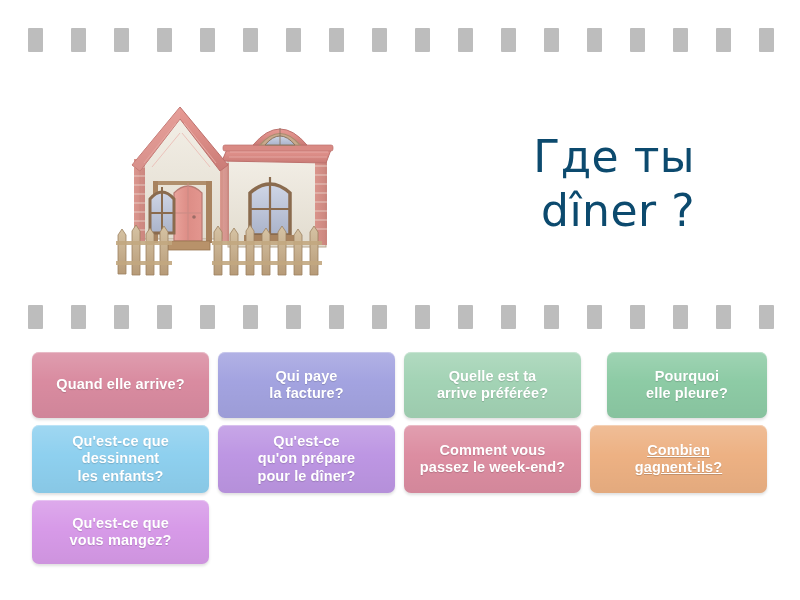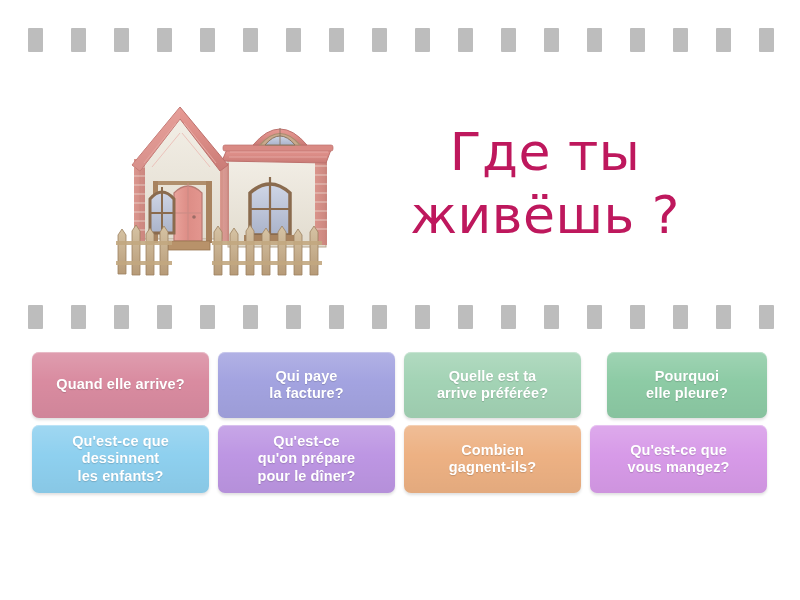--- a/index.html
+++ b/index.html
@@ -60,24 +60,24 @@
     display: flex;
     align-items: center;
     justify-content: center;
     flex: 0 0 auto;
     margin-right: 40px;
   }
 
   #prompt-text {
     flex: 0 0 auto;
     width: 300px;
-    text-align: center;
-    font-size: 52px;
+    text-align: right;
+    font-size: 44px;
     line-height: 1.22;
-    color: #be185d;
+    color: #0c4a6e;
     font-weight: 400;
     letter-spacing: 0.5px;
     font-family: "DejaVu Sans", sans-serif;
   }
 
   
   #tiles {
     position: absolute;
     top: 352px;
     left: 32px;
@@ -274,21 +274,21 @@
             <path d="M200 186 L200 143 L204 137 L208 143 L208 186 Z"></path>
           </g>
           <rect x="102" y="152" width="110" height="4" fill="#c2a77f" opacity="0.9"></rect>
           <rect x="102" y="172" width="110" height="4" fill="#c2a77f" opacity="0.9"></rect>
         </g>
       </svg>
     </div>
 
     <div id="prompt-text">
       <div>Где ты</div>
-      <div>живёшь ?</div>
+      <div>dîner ?</div>
     </div>
 
   </div>
 
   <div class="perf-row middle" id="perf-middle">
       <div class="perf" style="background: rgb(189, 189, 189);"></div>
       <div class="perf" style="background: rgb(189, 189, 189);"></div>
       <div class="perf" style="background: rgb(189, 189, 189);"></div>
       <div class="perf" style="background: rgb(189, 189, 189);"></div>
       <div class="perf" style="background: rgb(189, 189, 189);"></div>
@@ -326,21 +326,25 @@
       <div class="tile" style="background: rgb(142, 208, 239);">
         <span>Qu'est-ce que
 dessinnent
 les enfants?</span>
       </div>
       <div class="tile" style="background: rgb(189, 150, 227);">
         <span>Qu'est-ce
 qu'on prépare
 pour le dîner?</span>
       </div>
-      <div class="tile" style="background: rgb(237, 177, 131);">
+      <div class="tile" style="background: rgb(220, 141, 161);">
+        <span>Comment vous
+passez le week-end?</span>
+      </div>
+      <div class="tile" style="background: rgb(237, 177, 131); text-decoration: underline;">
         <span>Combien
 gagnent-ils?</span>
       </div>
       <div class="tile" style="background: rgb(215, 154, 232);">
         <span>Qu'est-ce que
 vous mangez?</span>
       </div>
     </div>
 
 </div>

